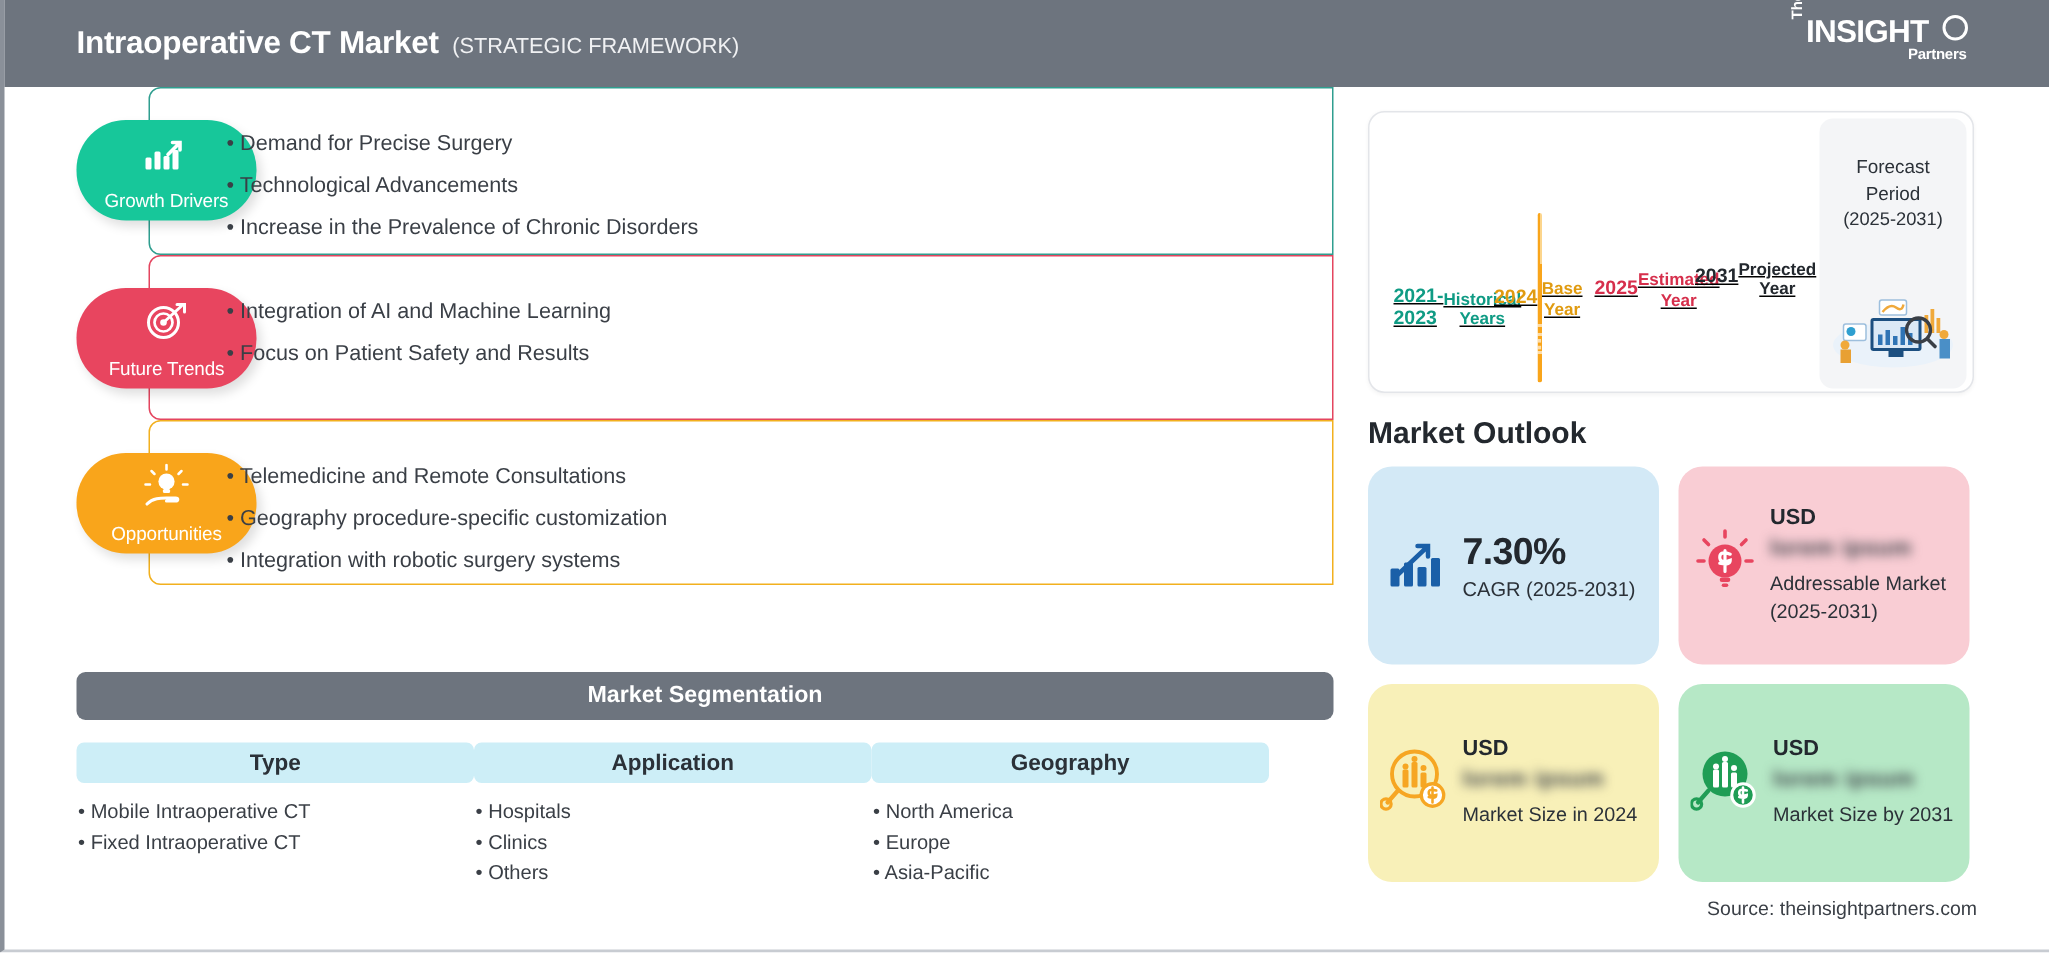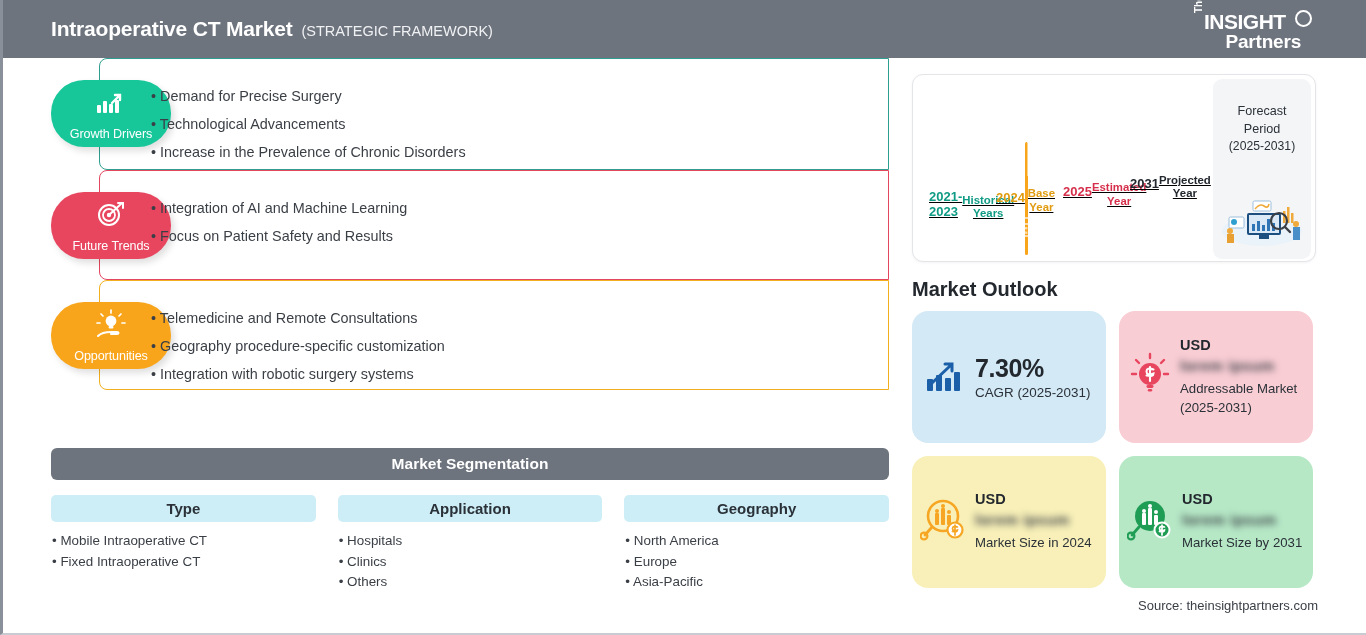--- a/index.html
+++ b/index.html
@@ -44,22 +44,22 @@
   }
   .logo-insight {
     position: absolute; left: 11px; top: 1px;
     font-size: 21px; font-weight: bold; color: #fff; letter-spacing: -0.5px;
   }
   .logo-ring {
     position: absolute; right: 1px; top: 1px;
     width: 17px; height: 17px; border: 2.6px solid #fff; border-radius: 50%;
   }
   .logo-partners {
-    position: absolute; right: 12px; top: 22px;
-    font-size: 19px; font-weight: bold; color: #fff; letter-spacing: -0.2px;
+    position: absolute; right: 2px; top: 22px;
+    font-size: 10px; font-weight: bold; color: #fff; letter-spacing: -0.2px;
   }
 
   
   .left-col { position: absolute; left: 0; top: 58px; width: 900px; }
 
   .strip { position: relative; margin-left: 48px; height: 112px; }
   .strip.trends { height: 110px; }
   .strip.opps   { height: 110px; }
 
   .strip-panel {
@@ -102,21 +102,21 @@
   }
   .badge-icon { position: absolute; top: 7px; left: 50%; transform: translateX(-50%); }
 
   
   .seg { position: absolute; left: 48px; top: 390px; width: 838px; }
   .seg-header {
     width: 838px; height: 32px; background: #6d747e; border-radius: 6px;
     color: #fff; font-size: 15.5px; font-weight: bold;
     display: flex; align-items: center; justify-content: center;
   }
-  .seg-cols { display: flex; gap: 22px; margin-top: 15px; }
+  .seg-cols { display: flex; margin-top: 15px; }
   .seg-col { width: 265px; }
   .seg-col-title {
     height: 27px; background: #cdeef7; border-radius: 5px;
     display: flex; align-items: center; justify-content: center;
     font-size: 15px; font-weight: bold; color: #2b3138;
   }
   .seg-list { margin-top: 9px; padding-left: 1px; }
   .seg-item { font-size: 13.4px; color: #3a3f46; line-height: 20.6px; }
   .seg-item::before { content: "• "; }
   .seg-col:nth-child(2) .seg-list, .seg-col:nth-child(3) .seg-list { padding-left: 1px; }

